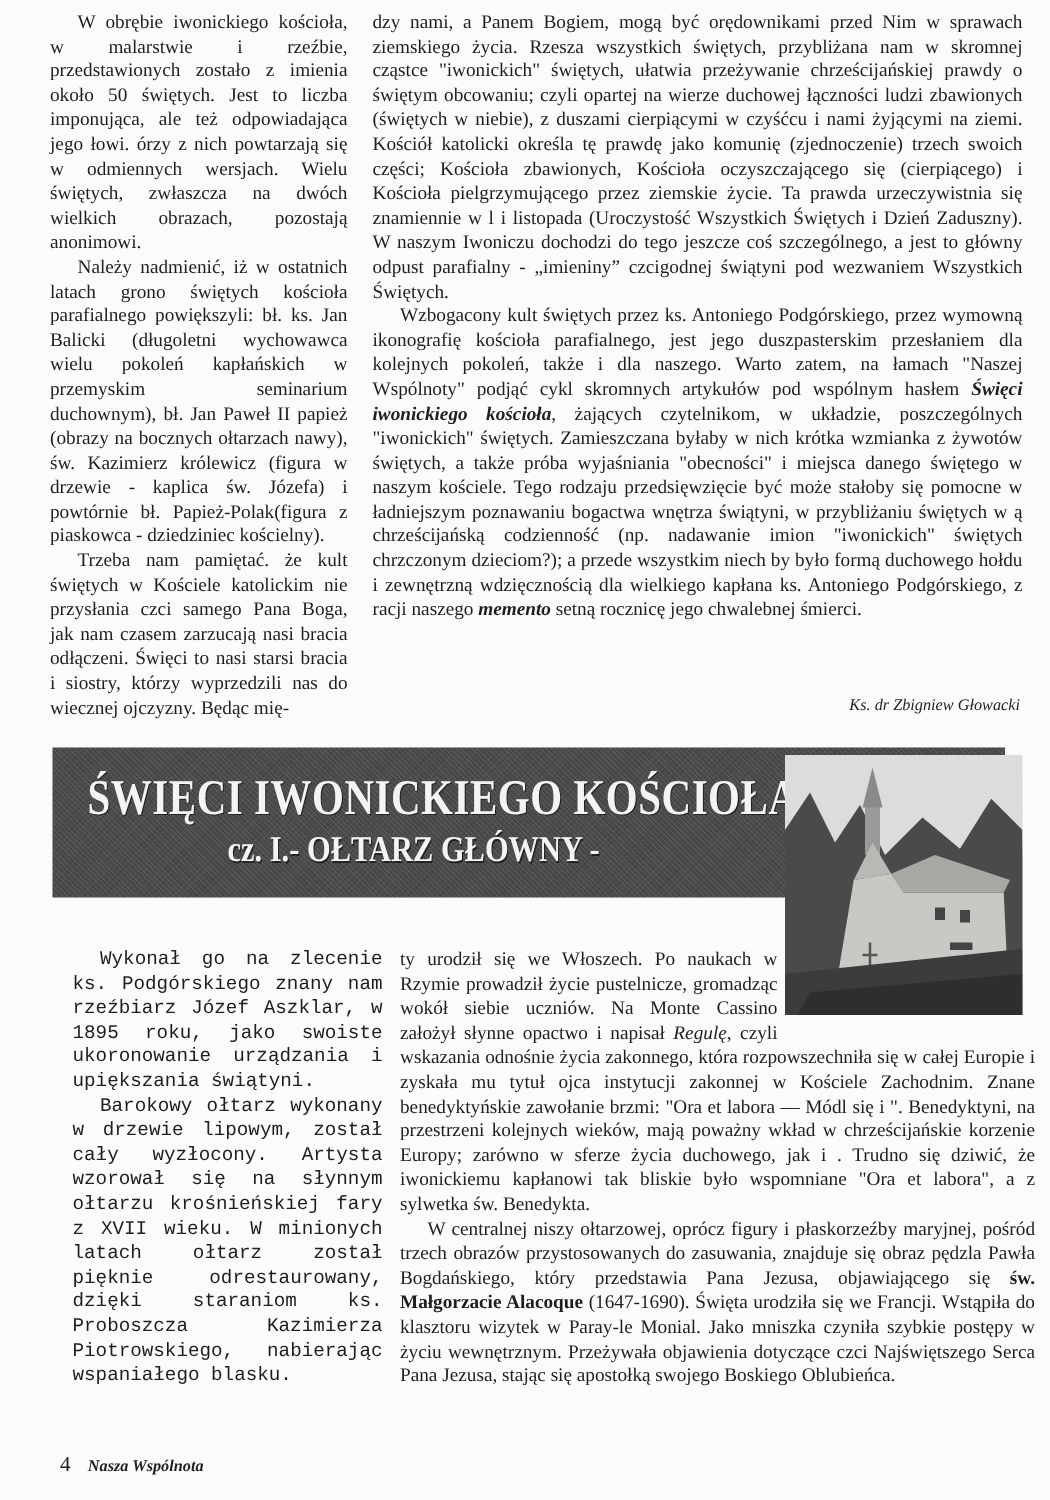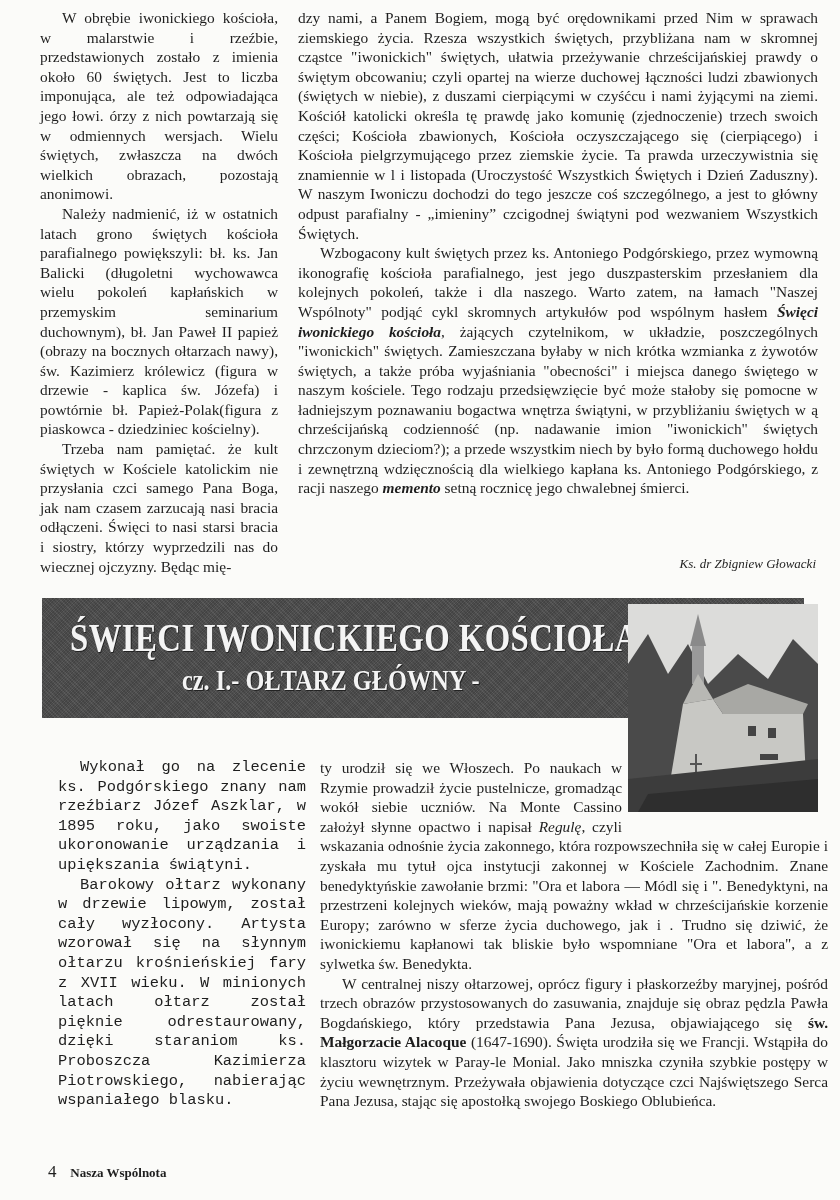--- a/index.html
+++ b/index.html
@@ -39,27 +39,27 @@
     position:absolute; left:628px; top:604px; width:190px; height:208px;
     background:linear-gradient(180deg,#e7e7e5 0%, #d8d8d6 28%, #5e5e5e 40%, #454545 100%);
     overflow:hidden;
   }
   .photo svg { position:absolute; left:0; top:0; }
   .col-left-bot { position:absolute; left:58px; top:758px; width:248px;font-family:Liberation Mono, monospace; }
   .col-right-bot { position:absolute; left:320px; top:758px; width:508px; }
   .col-right-bot .narrow { width:300px; }
   .footer { position:absolute; left:48px; top:1162px; font-size:15px; }
   .footer .num { font-size:17px; margin-right:10px; }
-  .footer .mag { font-weight:bold; font-size:13px; }
+  .footer .mag { font-style:italic; font-weight:bold; font-size:13px; }
 </style>
 </head>
 <body>
 
 <div class="txt col-left-top">
-  <p>W obrębie iwonickiego kościoła, w malarstwie i rzeźbie, przedstawionych zostało z imienia około 60 świętych. Jest to liczba imponująca, ale też odpowiadająca jego łowi. órzy z nich powtarzają się w odmiennych wersjach. Wielu świętych, zwłaszcza na dwóch wielkich obrazach, pozostają anonimowi.</p>
+  <p>W obrębie iwonickiego kościoła, w malarstwie i rzeźbie, przedstawionych zostało z imienia około 50 świętych. Jest to liczba imponująca, ale też odpowiadająca jego łowi. órzy z nich powtarzają się w odmiennych wersjach. Wielu świętych, zwłaszcza na dwóch wielkich obrazach, pozostają anonimowi.</p>
   <p>Należy nadmienić, iż w ostatnich latach grono świętych kościoła parafialnego powiększyli: bł. ks. Jan Balicki (długoletni wychowawca wielu pokoleń kapłańskich w przemyskim seminarium duchownym), bł. Jan Paweł II papież (obrazy na bocznych ołtarzach nawy), św. Kazimierz królewicz (figura w drzewie - kaplica św. Józefa) i powtórnie bł. Papież-Polak(figura z piaskowca - dziedziniec kościelny).</p>
   <p>Trzeba nam pamiętać. że kult świętych w Kościele katolickim nie przysłania czci samego Pana Boga, jak nam czasem zarzucają nasi bracia odłączeni. Święci to nasi starsi bracia i siostry, którzy wyprzedzili nas do wiecznej ojczyzny. Będąc mię-</p>
 </div>
 
 <div class="txt col-right-top">
   <p style="text-indent:0">dzy nami, a Panem Bogiem, mogą być orędownikami przed Nim w sprawach ziemskiego życia. Rzesza wszystkich świętych, przybliżana nam w skromnej cząstce "iwonickich" świętych, ułatwia przeżywanie chrześcijańskiej prawdy o świętym obcowaniu; czyli opartej na wierze duchowej łączności ludzi zbawionych (świętych w niebie), z duszami cierpiącymi w czyśćcu i nami żyjącymi na ziemi. Kościół katolicki określa tę prawdę jako komunię (zjednoczenie) trzech swoich części; Kościoła zbawionych, Kościoła oczyszczającego się (cierpiącego) i Kościoła pielgrzymującego przez ziemskie życie. Ta prawda urzeczywistnia się znamiennie w l i listopada (Uroczystość Wszystkich Świętych i Dzień Zaduszny). W naszym Iwoniczu dochodzi do tego jeszcze coś szczególnego, a jest to główny odpust parafialny - „imieniny” czcigodnej świątyni pod wezwaniem Wszystkich Świętych.</p>
   <p><span>Wzbogacony kult świętych przez ks. Antoniego Podgórskiego, przez wymowną ikonografię kościoła parafialnego, jest jego duszpasterskim przesłaniem dla kolejnych pokoleń, także i dla naszego. Warto zatem, na łamach "Naszej Wspólnoty" podjąć cykl skromnych artykułów pod wspólnym hasłem </span><b><i>Święci iwonickiego kościoła</i></b><span>, żających czytelnikom, w układzie, poszczególnych "iwonickich" świętych. Zamieszczana byłaby w nich krótka wzmianka z żywotów świętych, a także próba wyjaśniania "obecności" i miejsca danego świętego w naszym kościele. Tego rodzaju przedsięwzięcie być może stałoby się pomocne w ładniejszym poznawaniu bogactwa wnętrza świątyni, w przybliżaniu świętych w ą chrześcijańską codzienność (np. nadawanie imion "iwonickich" świętych chrzczonym dzieciom?); a przede wszystkim niech by było formą duchowego hołdu i zewnętrzną wdzięcznością dla wielkiego kapłana ks. Antoniego Podgórskiego, z racji naszego </span><b><i>memento</i></b><span> setną rocznicę jego chwalebnej śmierci.</span></p>
 </div>
 
 <div class="signature">Ks. dr Zbigniew Głowacki</div>

